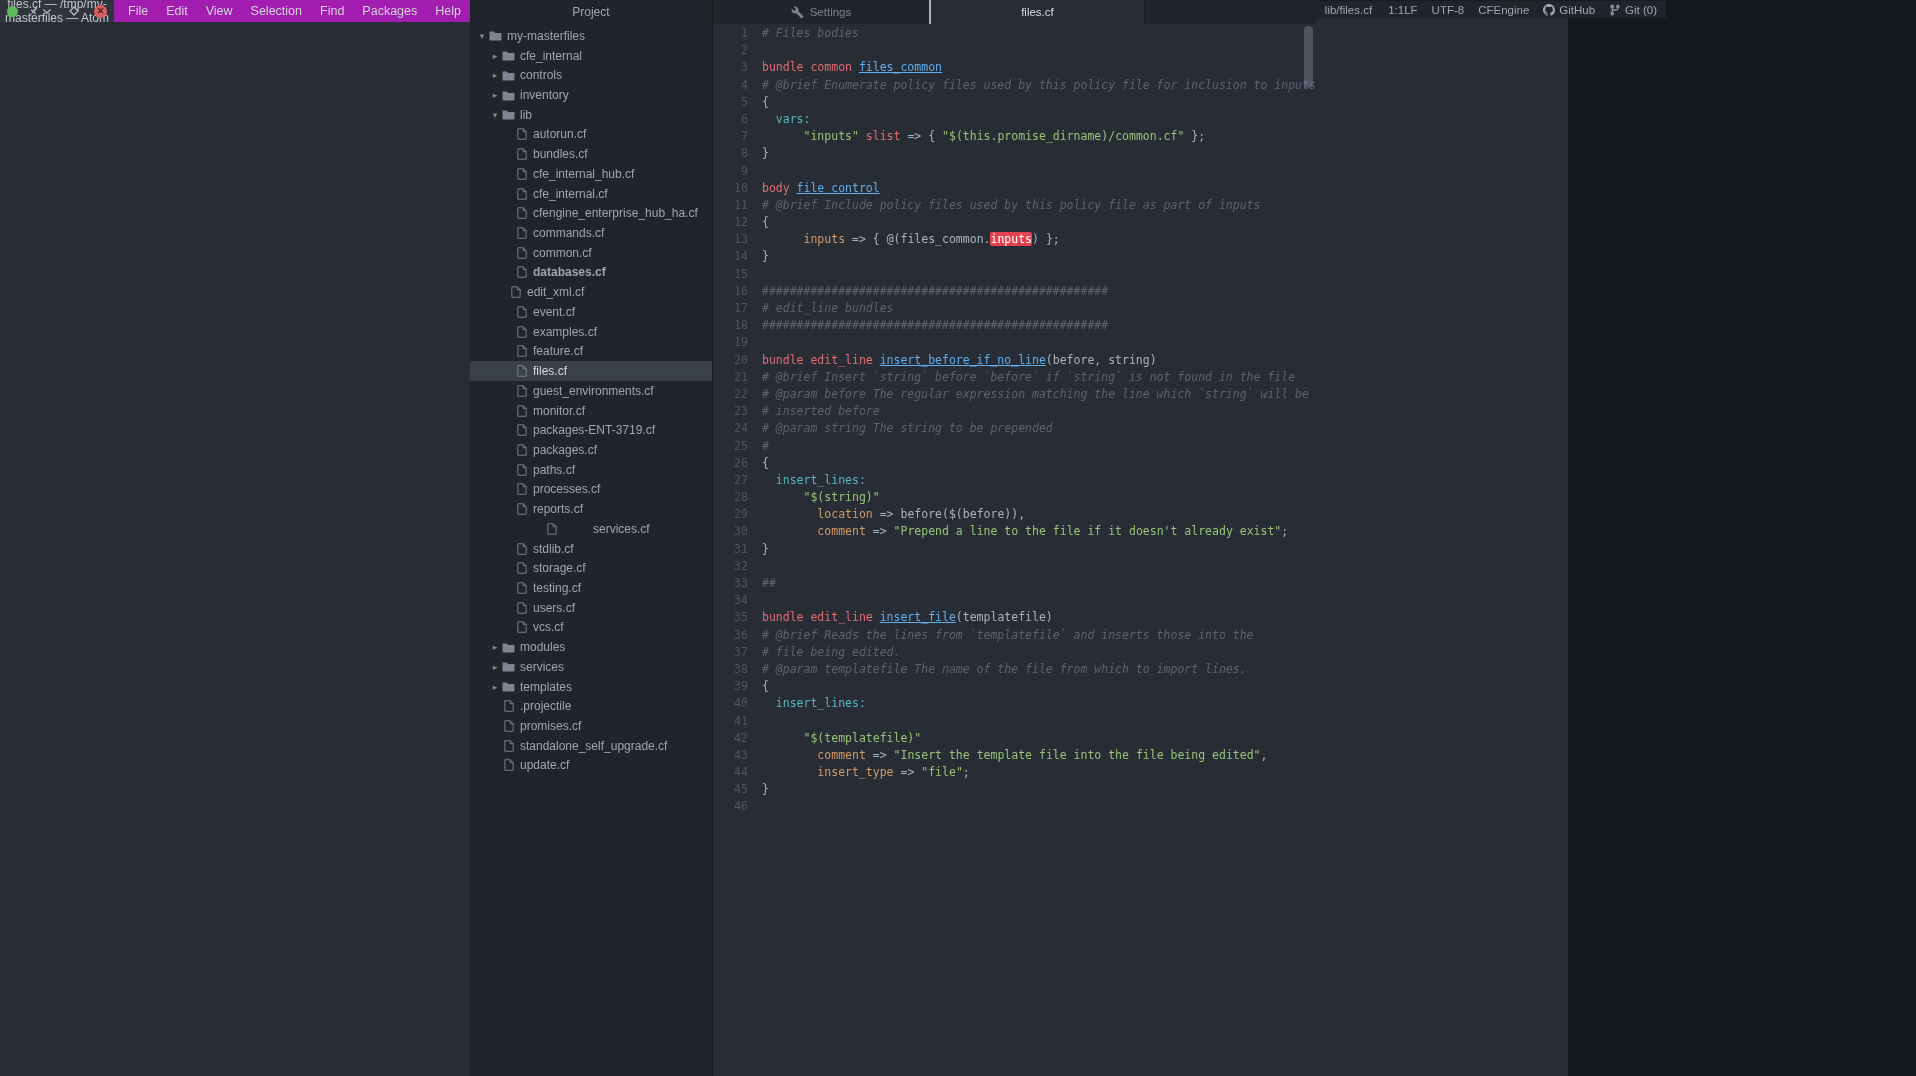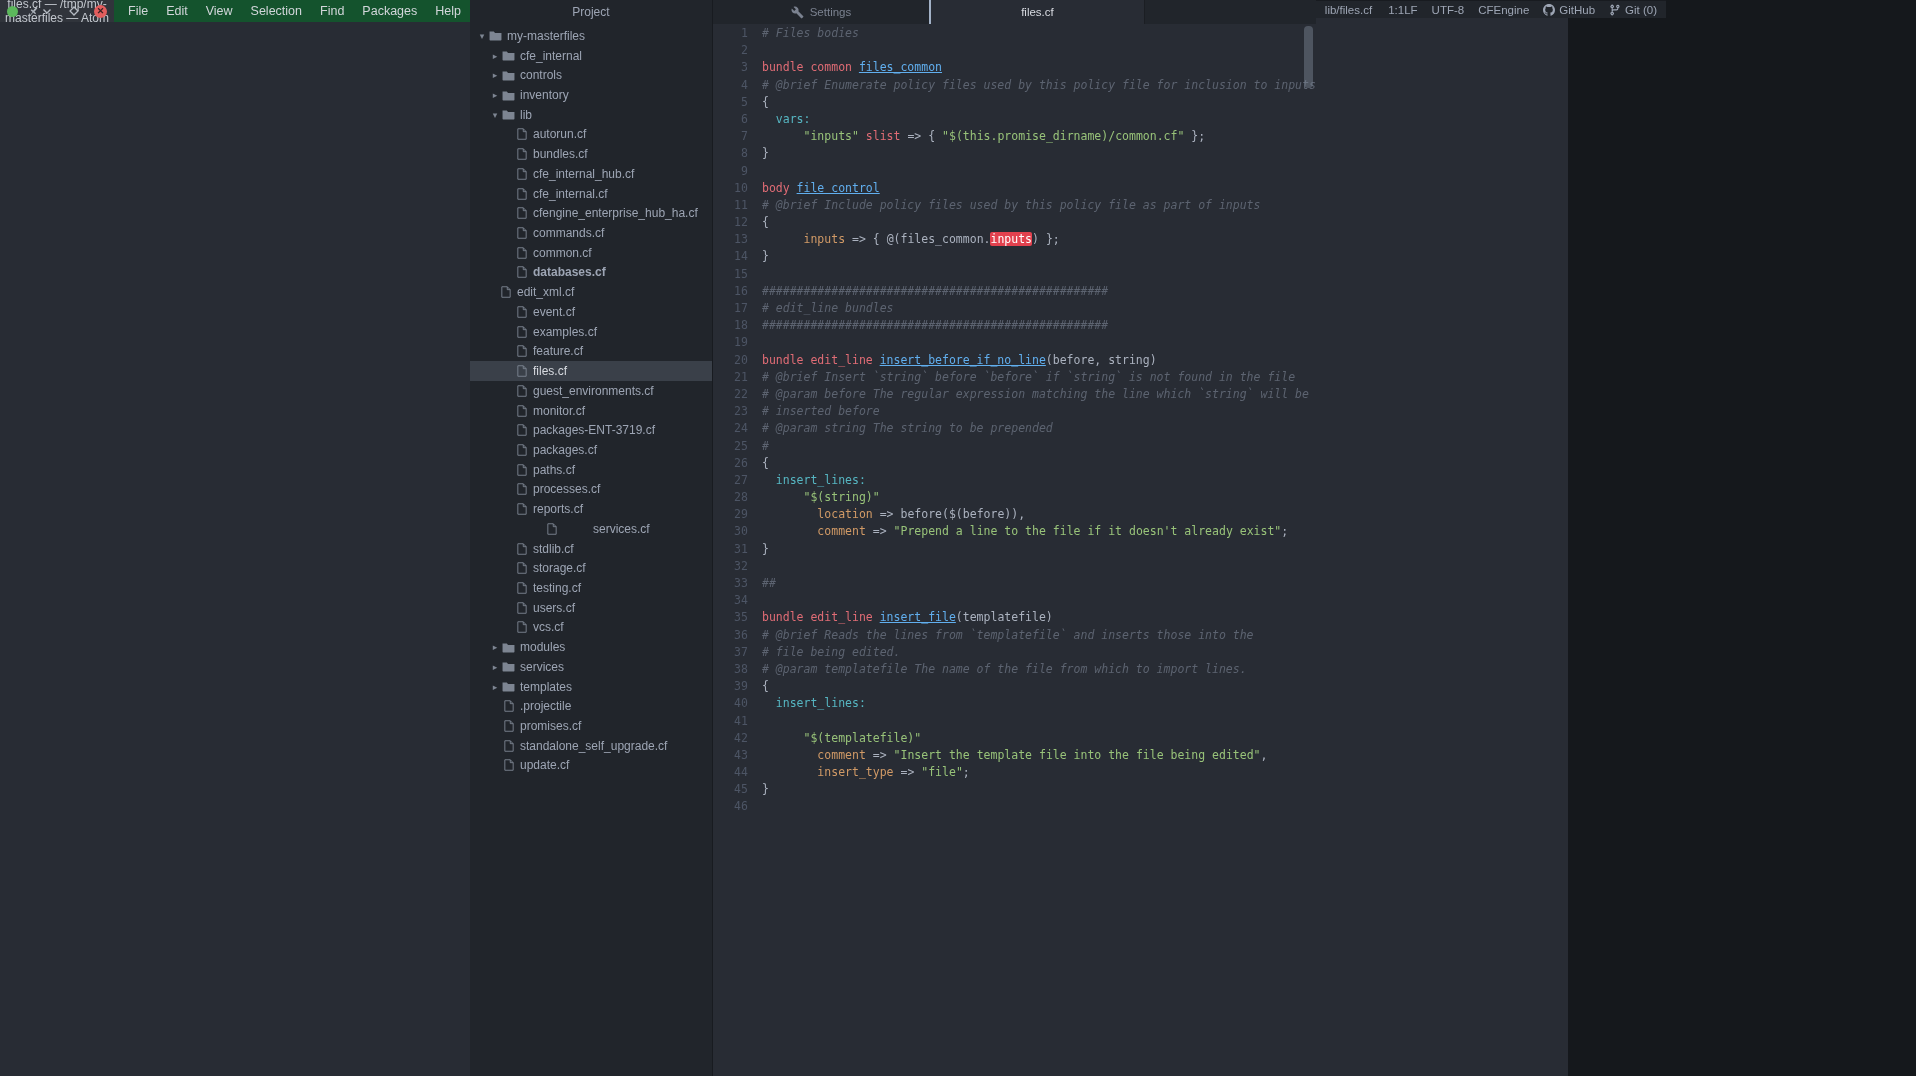--- a/index.html
+++ b/index.html
@@ -14,21 +14,21 @@
               padding:0 7px; position:relative; }
   .tb-left { display:flex; align-items:center; gap:8px; z-index:2; }
   .app-dot { width:11px; height:11px; border-radius:50%; background:#5cb85c; display:inline-block; }
   .tb-title { position:absolute; left:0; right:0; text-align:center; font-size:12px; color:#c3c8cf; }
   .tb-right { margin-left:auto; display:flex; align-items:center; gap:13px; z-index:2; }
   .wbtn { display:flex; align-items:center; justify-content:center; width:14px; height:14px; }
   .close-btn { width:13px; height:13px; border-radius:50%; background:#e25d5d; color:#3b2022;
                font-size:9px; line-height:13px; text-align:center; font-weight:bold; }
 
   
-  .menubar { height:22px; flex:none; background:#14532d; display:flex; align-items:center;
+  .menubar { height:22px; flex:none; background:#a21caf; display:flex; align-items:center;
              padding-left:5px; font-size:12.5px; color:#d2d6da; }
   .menu-item { padding:2px 9px; }
 
   
   .main { flex:1; display:flex; min-height:0; }
 
   .sidebar { width:243px; flex:none; background:#21252b; border-right:1px solid #181b20;
              display:flex; flex-direction:column; min-height:0; }
   .sidebar-header { height:24px; flex:none; display:flex; align-items:center; justify-content:center;
                     font-size:12px; color:#9da5b4; }
@@ -242,21 +242,21 @@
             <div class="trow" style="padding-left: 32px; font-weight: bold;">
               <span class="chev"></span>
               <span class="ticon">
                 <svg width="10" height="12" viewBox="0 0 12 14">
                   <path d="M1 .7h6.5L11 4.2v9.1H1z" fill="none" stroke="#7d8592" stroke-width="1.1"></path>
                   <path d="M7.5.7v3.5H11" fill="none" stroke="#7d8592" stroke-width="1.1"></path>
                 </svg>
               </span>
               <span class="tlabel">databases.cf</span>
             </div>
-            <div class="trow" style="padding-left: 16px;">
+            <div class="trow" style="padding-left: 16px; margin-left: 10px;">
               <span class="chev"></span>
               <span class="ticon">
                 <svg width="10" height="12" viewBox="0 0 12 14">
                   <path d="M1 .7h6.5L11 4.2v9.1H1z" fill="none" stroke="#7d8592" stroke-width="1.1"></path>
                   <path d="M7.5.7v3.5H11" fill="none" stroke="#7d8592" stroke-width="1.1"></path>
                 </svg>
               </span>
               <span class="tlabel">edit_xml.cf</span>
             </div>
             <div class="trow" style="padding-left: 32px;">

